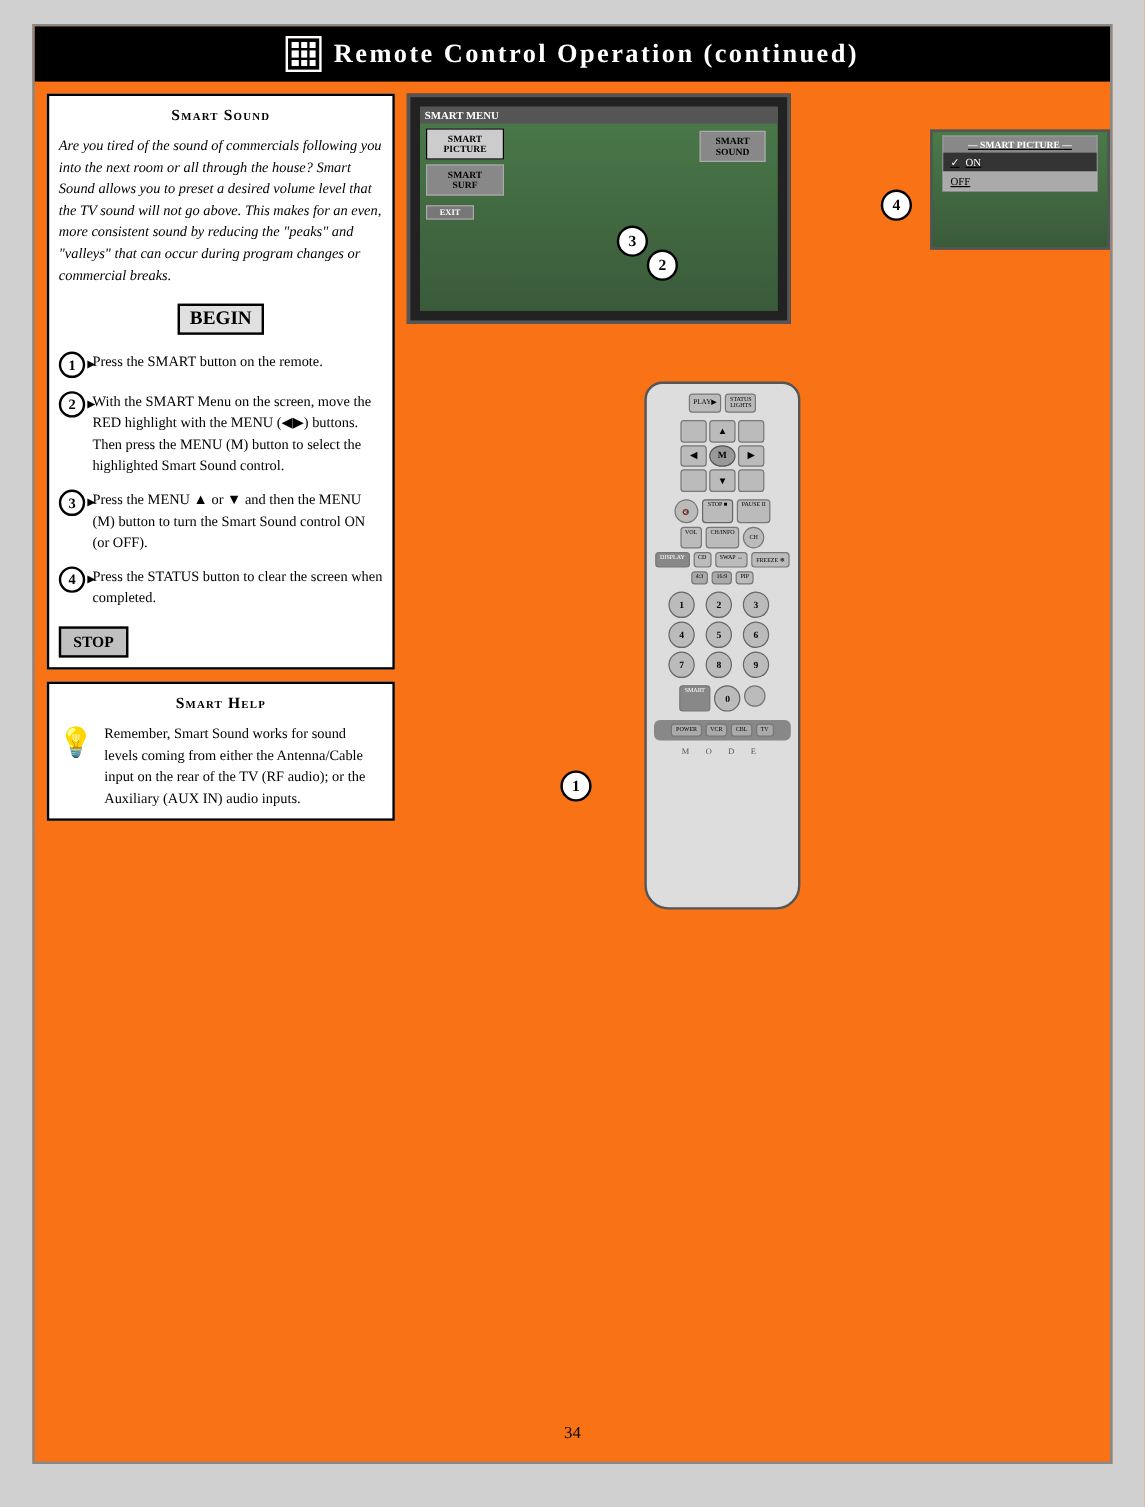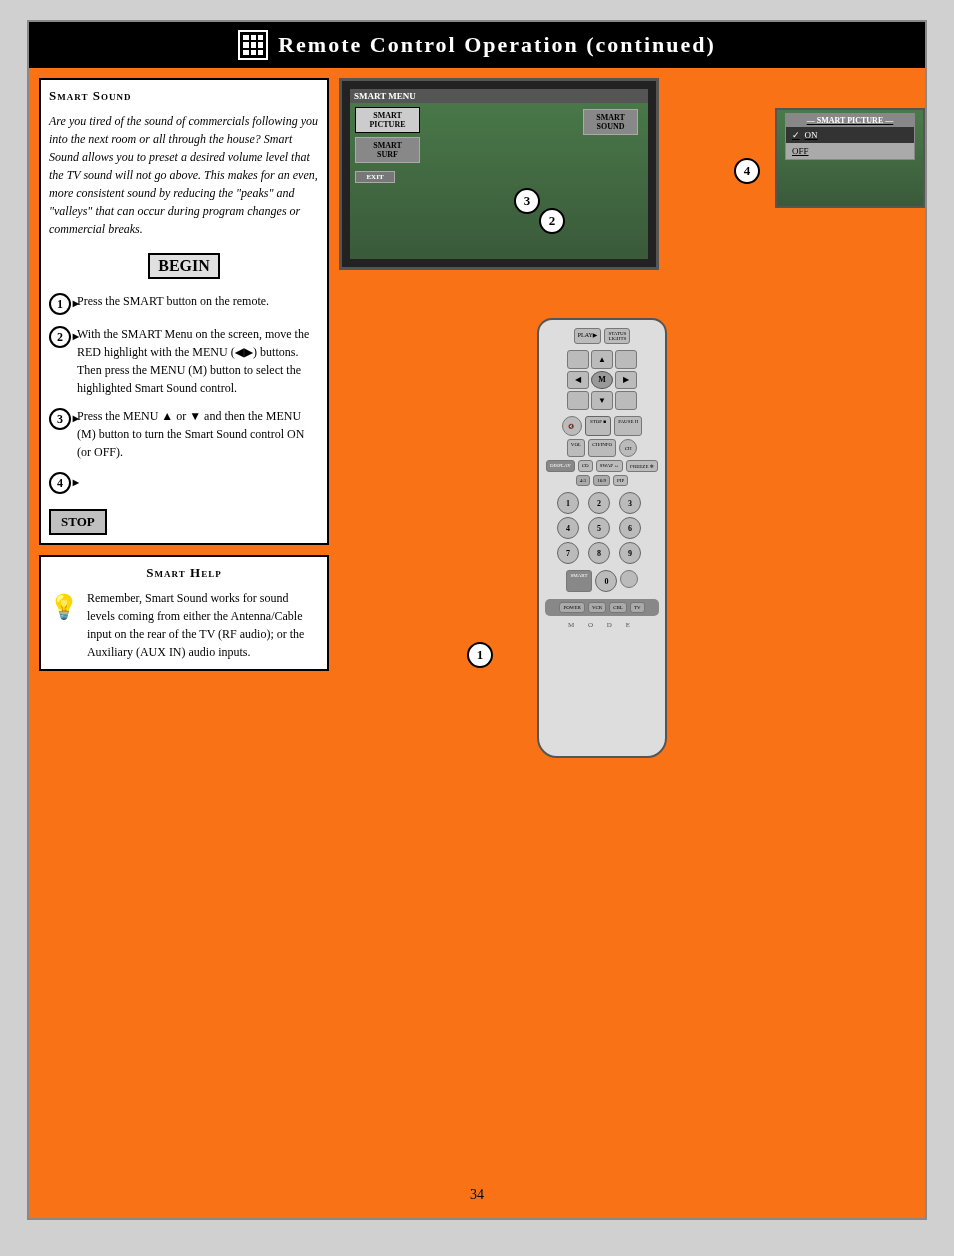--- a/index.html
+++ b/index.html
@@ -69,21 +69,21 @@
       gap: 10px;
     }
 
     .section-box {
       border: 2px solid #000;
       padding: 8px;
       background: #fff;
     }
 
     .section-title {
-      text-align: left;
+      text-align: center;
       font-weight: bold;
       font-size: 13px;
       font-variant: small-caps;
       margin-bottom: 8px;
       letter-spacing: 1px;
     }
 
     .intro-text {
       font-style: italic;
       font-size: 12px;
@@ -429,20 +429,23 @@
 
         <div class="step">
           <div class="step-circle">3</div>
           <div class="step-text">
             <span>Press the MENU ▲ or ▼ and then the MENU (M) button to turn the Smart Sound control ON (or OFF).</span>
           </div>
         </div>
 
         <div class="step">
           <div class="step-circle">4</div>
+          <div class="step-text">
+            <span>Press the STATUS button to clear the screen when completed.</span>
+          </div>
         </div>
 
         <div style="text-align:left;">
           <span class="stop-badge">STOP</span>
         </div>
       </div>
 
       <div class="smart-help-box">
         <div class="help-title">Smart Help</div>
         <div class="help-content">

